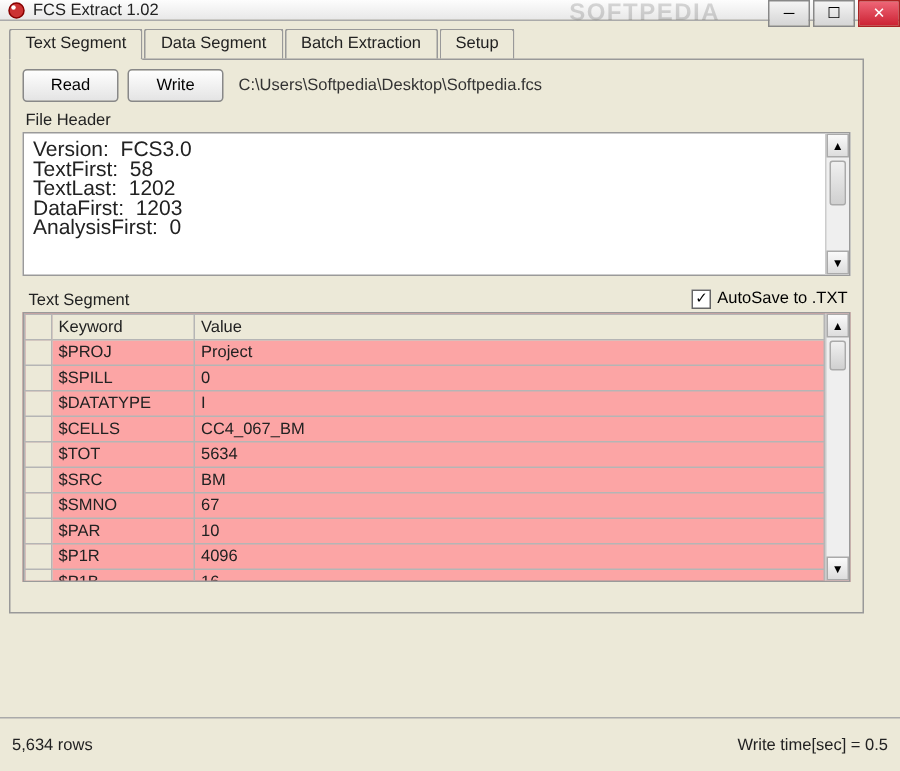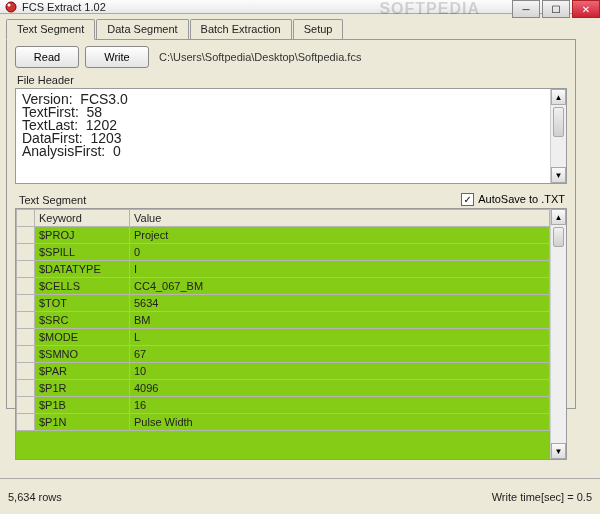--- a/index.html
+++ b/index.html
@@ -27,21 +27,21 @@
 .headerbox { border:1px solid #9a9a9a; background:#fff; height:96px; margin:2px 0 8px 0; position:relative; padding:4px 6px; overflow:hidden; }
 .headerbox .line { font-size:14px; color:#222; line-height:13px; white-space:pre; }
 .vscroll { position:absolute; right:0; top:0; bottom:0; width:16px; background:#efefef; border-left:1px solid #ccc; }
 .vscroll .arrow { height:16px; display:flex; align-items:center; justify-content:center; background:linear-gradient(#fafafa,#ddd); border:1px solid #aaa; font-size:8px; }
 .vscroll .thumb { position:absolute; left:2px; right:2px; top:18px; height:30px; background:linear-gradient(#f0f0f0,#d0d0d0); border:1px solid #aaa; border-radius:2px; }
 
 .segrow { display:flex; justify-content:space-between; align-items:center; margin:2px 2px 2px 2px; }
 .checkbox { display:flex; align-items:center; gap:4px; }
 .checkbox .box { width:13px; height:13px; border:1px solid #666; background:#fff; display:flex; align-items:center; justify-content:center; font-size:10px; }
 
-.tablewrap { border:1px solid #9a9a9a; background:#84cc16; height:252px; position:relative; overflow:hidden; }
+.tablewrap { border:1px solid #9a9a9a; background:#fca5a5; height:180px; position:relative; overflow:hidden; }
 .tableinner { position:absolute; left:0; top:0; right:16px; bottom:0; overflow:hidden; }
 table { border-collapse:collapse; width:100%; }
 th, td { border:1px solid #b5b5b5; padding:2px 4px; font-size:11px; text-align:left; color:#222; height:16px; }
 th { background:#ece9d8; font-weight:normal; }
 th.sel, td.sel { width:18px; background:#ece9d8; }
 th.kw, td.kw { width:95px; }
 .tablewrap .vscroll .thumb { top:18px; height:20px; }
 
 .statusbar { position:absolute; left:0; right:0; bottom:0; height:36px; border-top:1px solid #aaa; background:#ece9d8; display:flex; justify-content:space-between; align-items:center; padding:0 8px; font-size:11px; color:#222; }
 </style>
@@ -139,25 +139,20 @@
               <td class="kw">$TOT</td>
               <td>5634</td>
             </tr>
             <tr>
               <td class="sel"></td>
               <td class="kw">$SRC</td>
               <td>BM</td>
             </tr>
             <tr>
               <td class="sel"></td>
-              <td class="kw">$MODE</td>
-              <td>L</td>
-            </tr>
-            <tr>
-              <td class="sel"></td>
               <td class="kw">$SMNO</td>
               <td>67</td>
             </tr>
             <tr>
               <td class="sel"></td>
               <td class="kw">$PAR</td>
               <td>10</td>
             </tr>
             <tr>
               <td class="sel"></td>

